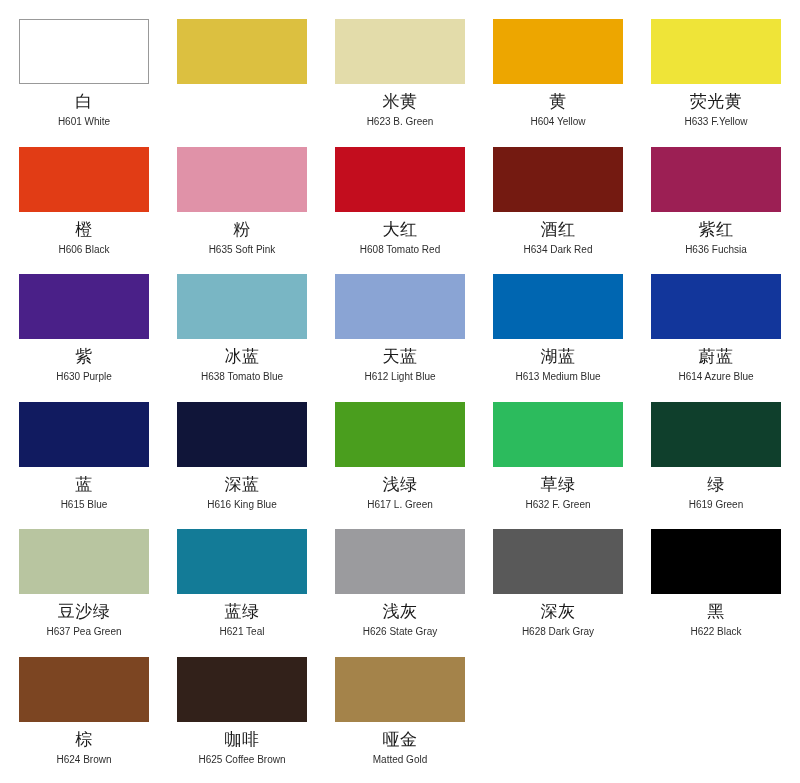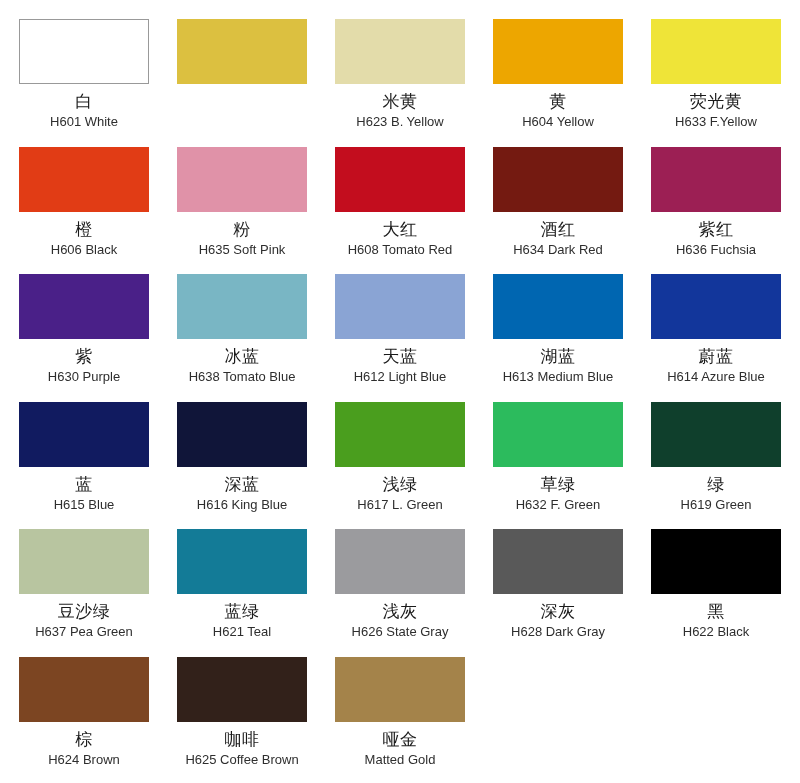--- a/index.html
+++ b/index.html
@@ -55,21 +55,21 @@
 
   .name-cn {
     font-size: 17px;
     line-height: 21px;
     color: #1a1a1a;
     letter-spacing: 0.5px;
     white-space: nowrap;
   }
 
   .name-code {
-    font-size: 13px;
+    font-size: 10px;
     line-height: 17px;
     color: #2e2e2e;
     white-space: nowrap;
     padding-top: 1px;
   }
 </style>
 </head>
 <body>
 
 <div id="swatch-grid">
@@ -80,21 +80,21 @@
         <div class="name-code">H601 White</div>
       </div>
     </div>
     <div class="swatch-cell">
       <div class="swatch-chip" style="background-color: rgb(220, 192, 64);"></div>
     </div>
     <div class="swatch-cell">
       <div class="swatch-chip" style="background-color: rgb(227, 220, 170);"></div>
       <div class="swatch-labels">
         <div class="name-cn">米黄</div>
-        <div class="name-code">H623 B. Yellow</div>
+        <div class="name-code">H623 B. Green</div>
       </div>
     </div>
     <div class="swatch-cell">
       <div class="swatch-chip" style="background-color: rgb(237, 166, 0);"></div>
       <div class="swatch-labels">
         <div class="name-cn">黄</div>
         <div class="name-code">H604 Yellow</div>
       </div>
     </div>
     <div class="swatch-cell">

